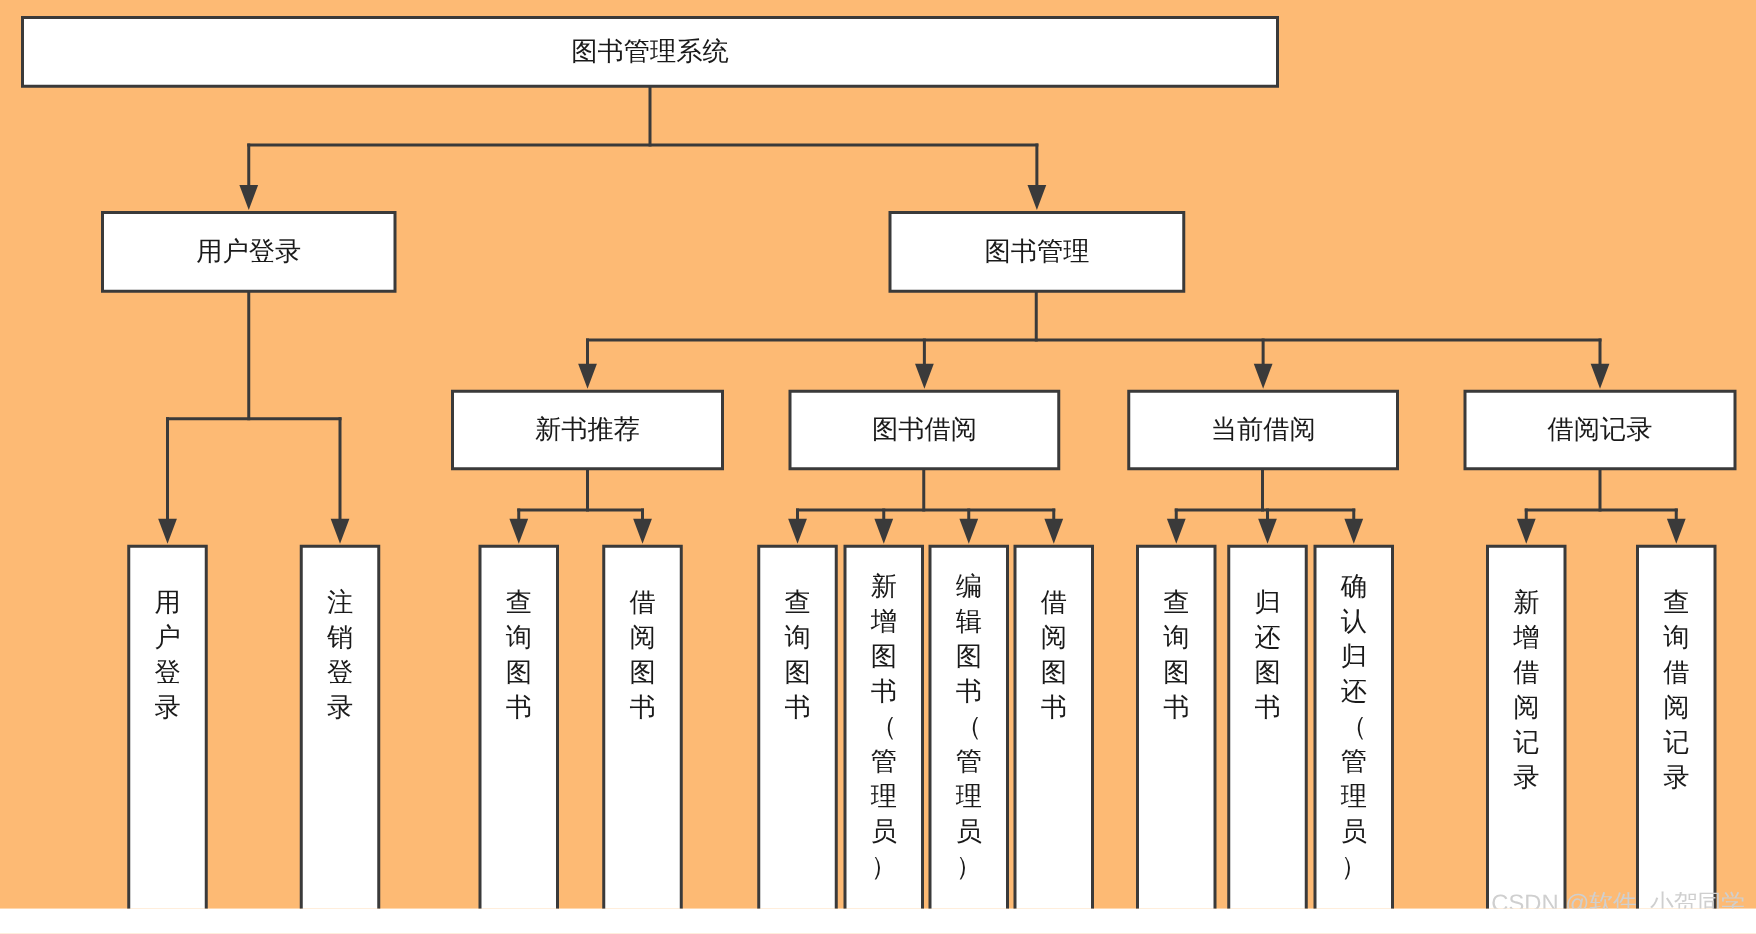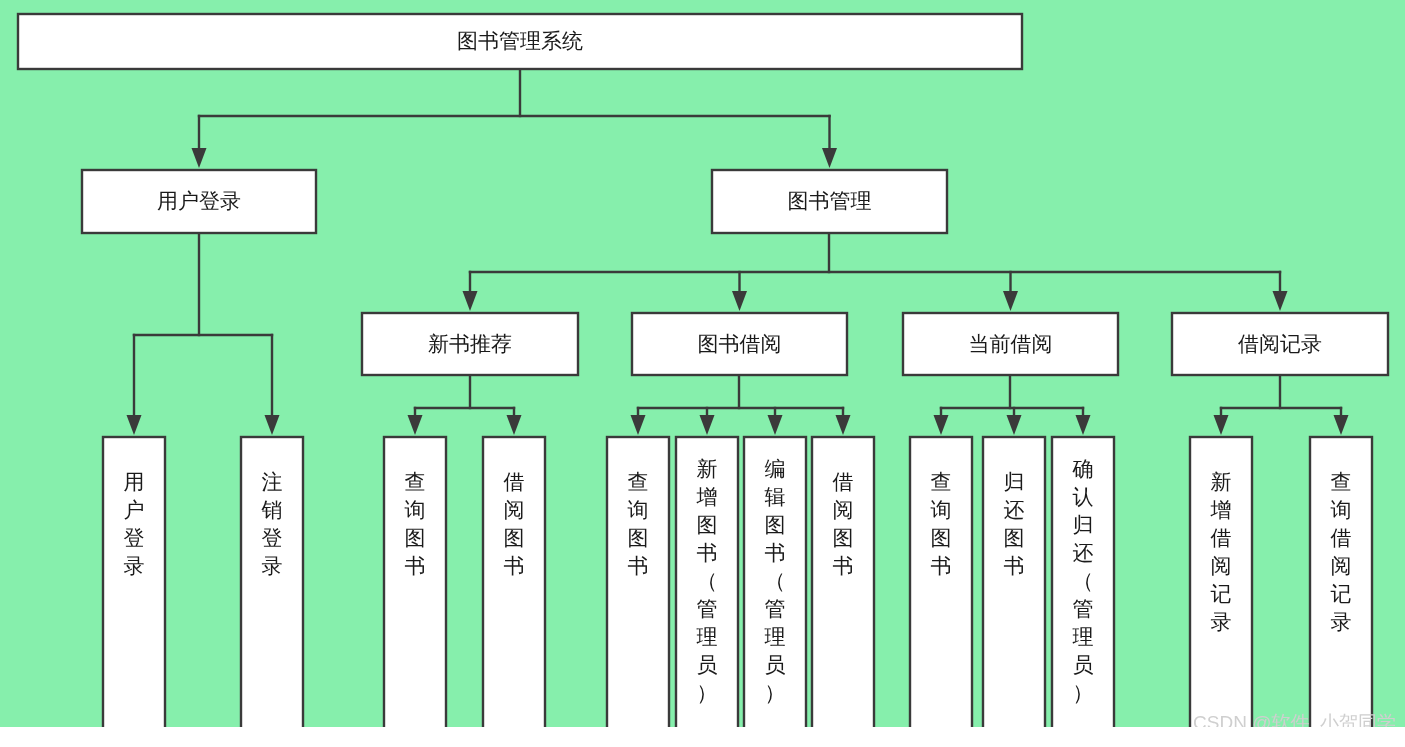--- a/index.html
+++ b/index.html
@@ -8,21 +8,21 @@
     padding: 0;
     background: #ffffff;
   }
   body {
     font-family: "Liberation Sans", "DejaVu Sans", sans-serif;
   }
   #diagram-root {
     position: relative;
     width: 1405px;
     height: 727px;
-    background: #86efac;
+    background: #fdba74;
     overflow: hidden;
   }
   svg.diagram-canvas {
     position: absolute;
     left: 0;
     top: 0;
     width: 1405px;
     height: 747px;
     display: block;
   }

